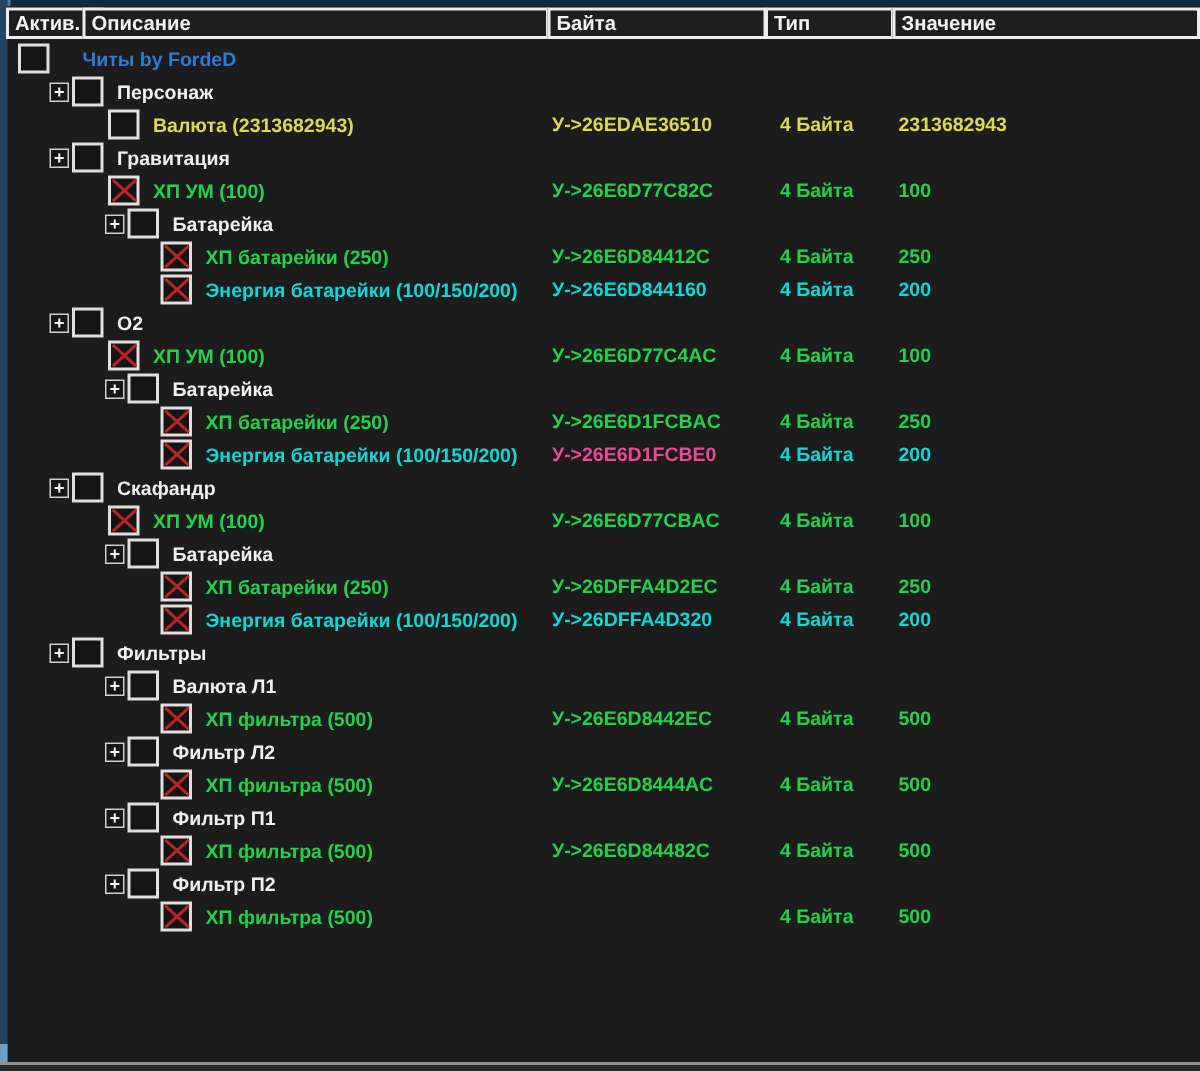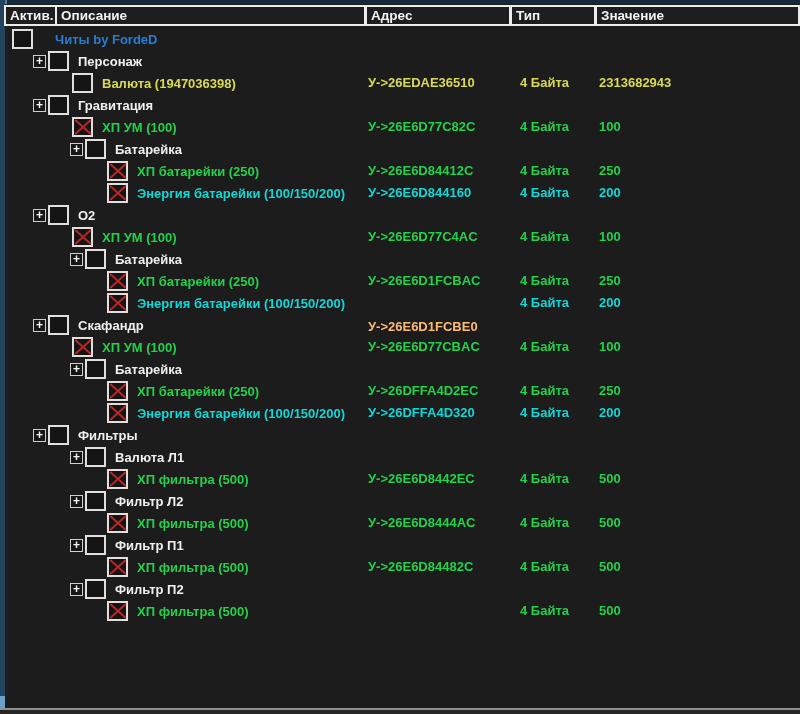--- a/index.html
+++ b/index.html
@@ -92,21 +92,21 @@
 <body>
 
 <div class="frame-top"></div>
 <div class="frame-top-accent"></div>
 <div class="frame-left"></div>
 <div class="frame-left-accent"></div>
 
 <div class="header-row" id="header-row">
     <div class="header-cell" style="left: 4px; width: 65px;">Актив.</div>
     <div class="header-cell" style="left: 55px; width: 311px;">Описание</div>
-    <div class="header-cell" style="left: 365px; width: 146px;">Адрес</div>
+    <div class="header-cell" style="left: 365px; width: 146px;">Байта</div>
     <div class="header-cell" style="left: 510px; width: 86px;">Тип</div>
     <div class="header-cell" style="left: 595px; width: 205px;">Значение</div>
   </div>
 
 <div class="tree" id="tree">
     <div class="row">
       <div class="tree-part">
         <div class="checkbox" style="margin-left: 12px;"></div>
         <span class="row-label" style="margin-left: 22px; color: rgb(43, 124, 212);">Читы by FordeD</span>
       </div>
@@ -114,21 +114,21 @@
     <div class="row">
       <div class="tree-part">
         <div class="expand-box" style="margin-left: 33px;">+</div>
         <div class="checkbox" style="margin-left: 2px;"></div>
         <span class="row-label" style="margin-left: 9px; color: rgb(240, 240, 240);">Персонаж</span>
       </div>
     </div>
     <div class="row">
       <div class="tree-part">
         <div class="checkbox" style="margin-left: 72px;"></div>
-        <span class="row-label" style="margin-left: 9px; color: rgb(217, 217, 82);">Валюта (1947036398)</span>
+        <span class="row-label" style="margin-left: 9px; color: rgb(217, 217, 82);">Валюта (2313682943)</span>
       </div>
       <div class="cell-addr" style="color: rgb(217, 217, 82);">У-&gt;26EDAE36510</div>
       <div class="cell-type" style="color: rgb(217, 217, 82);">4 Байта</div>
       <div class="cell-value" style="color: rgb(217, 217, 82);">2313682943</div>
     </div>
     <div class="row">
       <div class="tree-part">
         <div class="expand-box" style="margin-left: 33px;">+</div>
         <div class="checkbox" style="margin-left: 2px;"></div>
         <span class="row-label" style="margin-left: 9px; color: rgb(240, 240, 240);">Гравитация</span>
@@ -198,21 +198,21 @@
       </div>
       <div class="cell-addr" style="color: rgb(35, 209, 75);">У-&gt;26E6D1FCBAC</div>
       <div class="cell-type" style="color: rgb(35, 209, 75);">4 Байта</div>
       <div class="cell-value" style="color: rgb(35, 209, 75);">250</div>
     </div>
     <div class="row">
       <div class="tree-part">
         <div class="checkbox checked" style="margin-left: 107px;"></div>
         <span class="row-label" style="margin-left: 9px; color: rgb(18, 215, 215);">Энергия батарейки (100/150/200)</span>
       </div>
-      <div class="cell-addr" style="color: #fdba74; margin-top: 24px;">У-&gt;26E6D1FCBE0</div>
+      <div class="cell-addr" style="color: #ec4899;">У-&gt;26E6D1FCBE0</div>
       <div class="cell-type" style="color: rgb(18, 215, 215);">4 Байта</div>
       <div class="cell-value" style="color: rgb(18, 215, 215);">200</div>
     </div>
     <div class="row">
       <div class="tree-part">
         <div class="expand-box" style="margin-left: 33px;">+</div>
         <div class="checkbox" style="margin-left: 2px;"></div>
         <span class="row-label" style="margin-left: 9px; color: rgb(240, 240, 240);">Скафандр</span>
       </div>
     </div>

